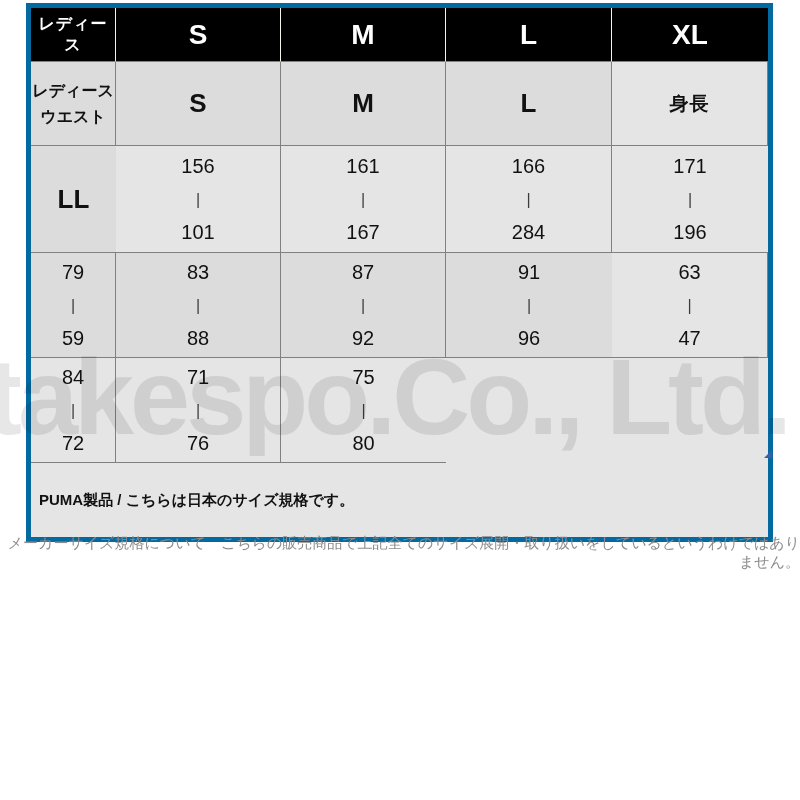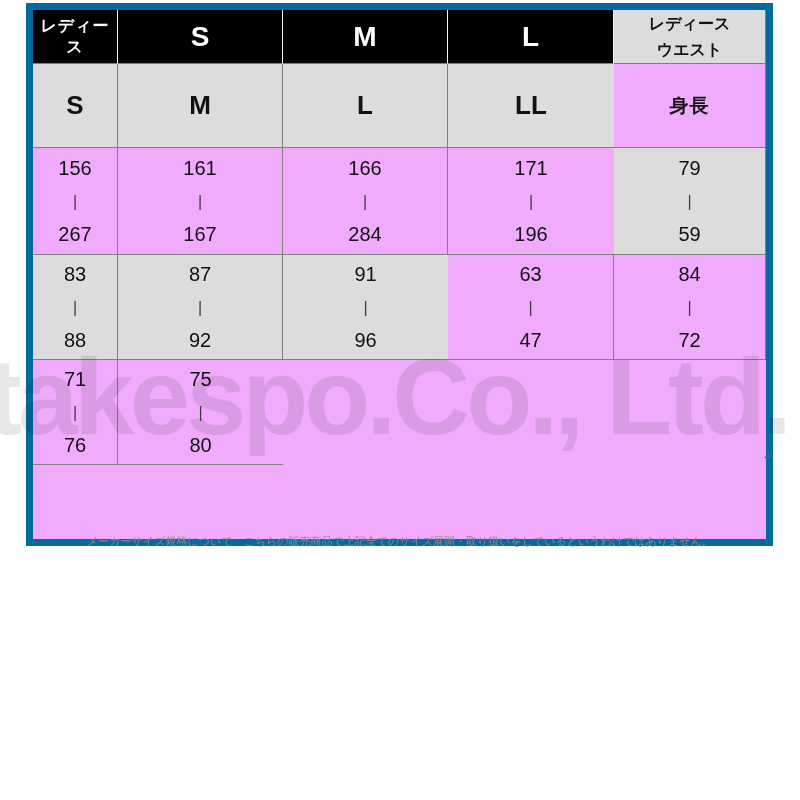--- a/index.html
+++ b/index.html
@@ -11,25 +11,25 @@
     position: relative;
     font-family: "Liberation Sans", "DejaVu Sans", sans-serif;
     color: #111;
   }
 
   
   .size-table {
     position: absolute;
     left: 26px; top: 3px;
     width: 747px;
-    border: 7px solid #0369a1;
+    border: 5px solid #0369a1;
     display: grid;
     grid-template-columns: 85px 165px 165px 166px 1fr;
     grid-template-rows: 54px 84px 107px 105px 105px 74px;
-    background: #f0abfc;
+    background: #e5e5e5;
   }
   .cell {
     border-right: 1px solid #808080;
     border-bottom: 1px solid #808080;
     display: flex;
     flex-direction: column;
     align-items: center;
     justify-content: center;
     text-align: center;
   }
@@ -62,22 +62,22 @@
     padding-left: 8px;
     text-align: left;
   }
   .footer-note { font-size: 15px; font-weight: bold; }
 
   
   .bottom-note {
     position: absolute;
     left: 0; top: 534px;
     width: 800px;
-    text-align: center;
-    font-size: 11px;
+    text-align: right;
+    font-size: 15px;
     color: #8c8c8c;
   }
 
   
   .watermark {
     position: absolute;
     left: -14px; top: 338px;
     width: 830px;
     overflow: hidden;
     font-size: 108px;
@@ -113,45 +113,48 @@
   </div>
   <div class="cell hdr">
     <span class="hdr-size">S</span>
   </div>
   <div class="cell hdr">
     <span class="hdr-size">M</span>
   </div>
   <div class="cell hdr">
     <span class="hdr-size">L</span>
   </div>
+  <div class="cell hdr last-col">
+    <span class="hdr-size">XL</span>
+  </div>
 
   <div class="cell gray">
     <span class="gen-label">レディース</span>
     <span class="gen-label">ウエスト</span>
   </div>
   <div class="cell gray">
     <span class="gen-size">S</span>
   </div>
   <div class="cell gray">
     <span class="gen-size">M</span>
   </div>
   <div class="cell gray">
     <span class="gen-size">L</span>
   </div>
+  <div class="cell">
+    <span class="row-label">身長</span>
+  </div>
+
   <div class="cell gray last-col">
     <span class="gen-size">LL</span>
   </div>
-
-  <div class="cell">
-    <span class="row-label">身長</span>
-  </div>
   <div class="cell">
     <span class="range-from">156</span>
     <span class="range-sep">|</span>
-    <span class="range-to">267</span>
+    <span class="range-to">101</span>
   </div>
   <div class="cell">
     <span class="range-from">161</span>
     <span class="range-sep">|</span>
     <span class="range-to">167</span>
   </div>
   <div class="cell">
     <span class="range-from">166</span>
     <span class="range-sep">|</span>
     <span class="range-to">284</span>
@@ -197,18 +200,21 @@
     <span class="range-from">71</span>
     <span class="range-sep">|</span>
     <span class="range-to">76</span>
   </div>
   <div class="cell last-col">
     <span class="range-from">75</span>
     <span class="range-sep">|</span>
     <span class="range-to">80</span>
   </div>
 
+  <div class="cell footer-cell">
+    <span class="footer-note">PUMA製品 / こちらは日本のサイズ規格です。</span>
+  </div>
 
 </div>
 
 <div class="corner-marker"></div>
 
 <div class="bottom-note">メーカーサイズ規格について　こちらの販売商品で上記全てのサイズ展開・取り扱いをしているというわけではありません。</div>
 
 </body></html>

